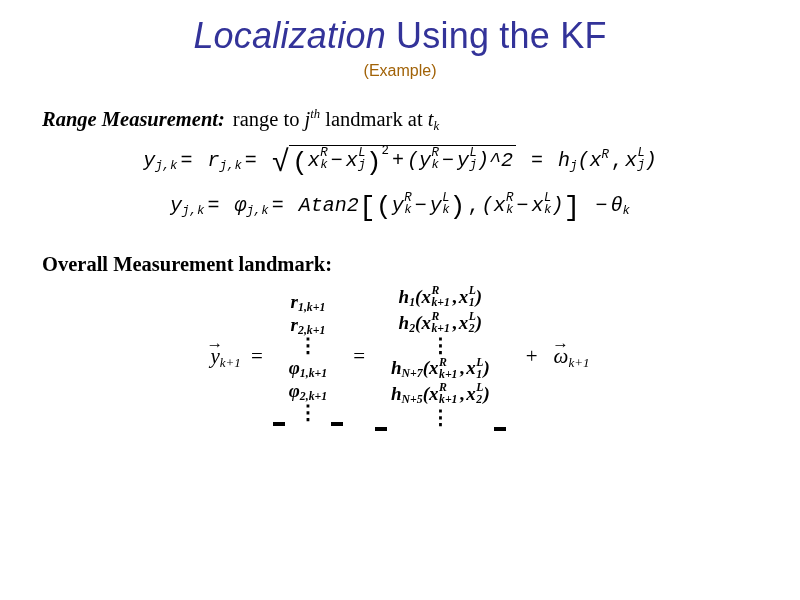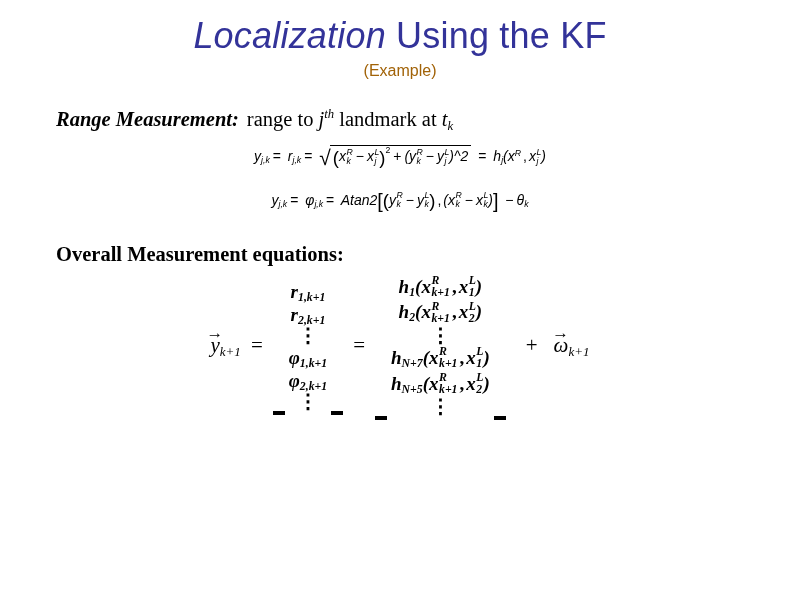--- a/index.html
+++ b/index.html
@@ -41,40 +41,40 @@
   }
 
   
   .content {
     padding: 14px 0 0 0;
   }
 
   .section-head {
     font-family: "Liberation Serif", serif;
     font-size: 20.5px;
-    padding-left: 56px;
+    padding-left: 42px;
     white-space: nowrap;
   }
   .section-head .lead {
     font-weight: bold;
     font-style: italic;
   }
   .section-head .lead-plain {
     font-weight: bold;
     font-style: normal;
   }
   .section-head .tail {
     font-weight: normal;
     font-style: normal;
     margin-left: 8px;
   }
 
   .eqn-row {
-    font-family: Liberation Sans, sans-serif;
-    font-size: 14px;
+    font-family: Liberation Mono, monospace;
+    font-size: 20px;
     text-align: center;
     white-space: nowrap;
   }
   .eqn {
     display: inline-block;
     font-style: italic;
   }
 
   
   .m { font-style: italic; }
@@ -224,31 +224,31 @@
       <span class="m">r</span><sub class="s">j,k</sub><span class="op">=</span>
       <span class="sqrt">
         <span class="radical">√</span><span class="radicand"><span class="bigparen">(</span><span class="m">x</span><span class="supsub"><span>R</span><span>k</span></span><span class="op">−</span><span class="m">x</span><span class="supsub"><span>L</span><span>j</span></span><span class="bigparen">)</span><span class="powout">2</span><span class="op">+</span>(<span class="m">y</span><span class="supsub"><span>R</span><span>k</span></span><span class="op">−</span><span class="m">y</span><span class="supsub"><span>L</span><span>j</span></span>)^2</span>
       </span>
       <span class="op">=</span>
       <span class="m">h</span><sub class="s">j</sub>(<span class="m">x</span><sup class="s">R</sup><span class="opn">,</span><span class="m">x</span><span class="supsub"><span>L</span><span>j</span></span>)
     </span>
   </div>
 
 
-  <div class="eqn-row" style="margin-top:24px;">
+  <div class="eqn-row" style="margin-top:15px;">
     <span class="eqn">
       <span class="m">y</span><sub class="s">j,k</sub><span class="op">=</span>
       <span class="m">φ</span><sub class="s">j,k</sub><span class="op">=</span>
       <span class="m">Atan</span><span class="m">2</span><span class="bigbrk">[</span><span class="bigparen">(</span><span class="m">y</span><span class="supsub"><span>R</span><span>k</span></span><span class="op">−</span><span class="m">y</span><span class="supsub"><span>L</span><span>k</span></span><span class="bigparen">)</span><span class="opn">,</span>(<span class="m">x</span><span class="supsub"><span>R</span><span>k</span></span><span class="op">−</span><span class="m">x</span><span class="supsub"><span>L</span><span>k</span></span>)<span class="bigbrk">]</span>
       <span class="op">−</span><span class="m">θ</span><sub class="s">k</sub>
     </span>
   </div>
 
   <div class="section-head" style="margin-top:32px;">
-    <span class="lead-plain">Overall Measurement equations:</span>
+    <span class="lead-plain">Overall Measurement landmark:</span>
   </div>
 
   <div class="matrix-eq">
 
     <span class="lhs"><span class="vec"><span class="arrow">→</span><span class="m">y</span></span><sub class="s">k+1</sub></span>
     <span class="eqsign">=</span>
 
     <span class="bracket">
       <span class="bar left"></span>
       <span class="rows">

